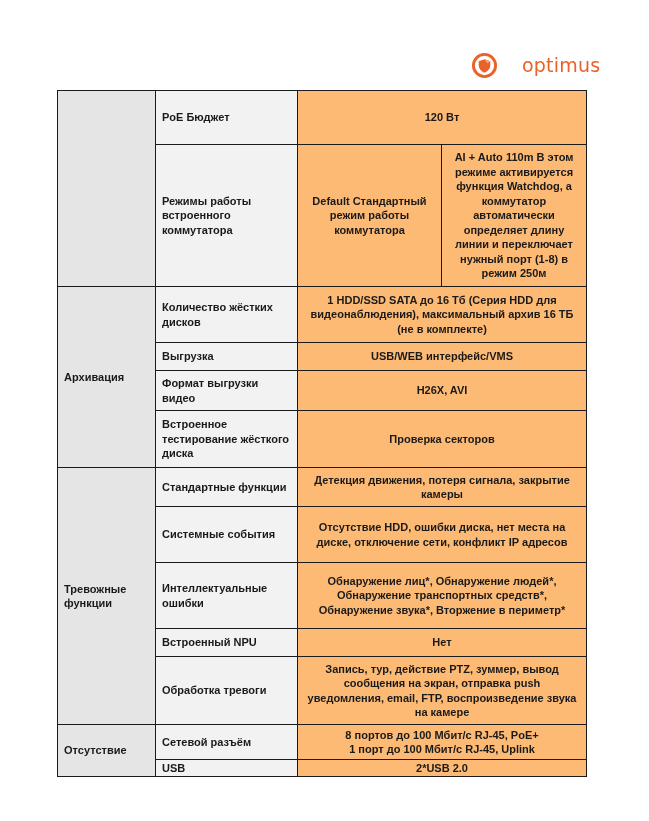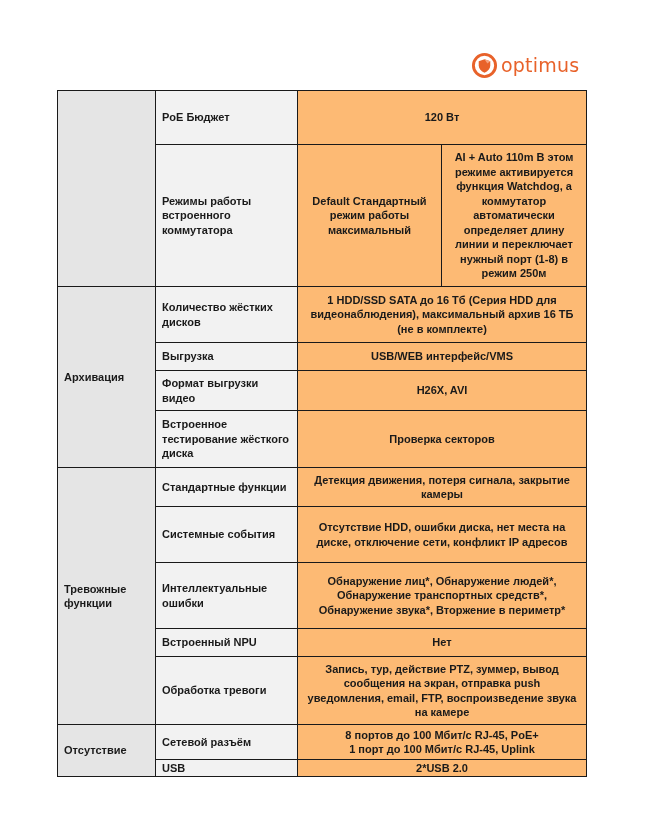--- a/index.html
+++ b/index.html
@@ -15,21 +15,21 @@
       font-family: "Liberation Sans", "DejaVu Sans", sans-serif;
       color: #1a1a1a;
     }
     .logo {
       position: absolute;
       left: 471px;
       top: 51px;
       height: 28px;
       display: flex;
       align-items: center;
-      gap: 3px;
+      gap: 24px;
     }
     .logo-icon {
       width: 27px;
       height: 27px;
       display: block;
     }
     .logo-text {
       font-family: "DejaVu Sans", sans-serif;
       font-size: 19px;
       color: #e8622a;
@@ -90,21 +90,21 @@
   </colgroup>
   <tbody>
 
     <tr style="height:54px">
       <td class="group" rowspan="2"></td>
       <td class="label">PoE Бюджет</td>
       <td class="value" colspan="2">120 Вт</td>
     </tr>
     <tr style="height:142px">
       <td class="label">Режимы работы встроенного коммутатора</td>
-      <td class="value">Default Стандартный режим работы максимальный</td>
+      <td class="value">Default Стандартный режим работы коммутатора</td>
       <td class="value">AI + Auto 110m В этом режиме активируется функция Watchdog, а коммутатор автоматически определяет длину линии и переключает нужный порт (1-8) в режим 250м</td>
     </tr>
 
     <tr style="height:56px">
       <td class="group" rowspan="4">Архивация</td>
       <td class="label">Количество жёстких дисков</td>
       <td class="value" colspan="2">1 HDD/SSD SATA до 16 Тб (Серия HDD для видеонаблюдения), максимальный архив 16 ТБ (не в комплекте)</td>
     </tr>
     <tr style="height:28px">
       <td class="label">Выгрузка</td>

